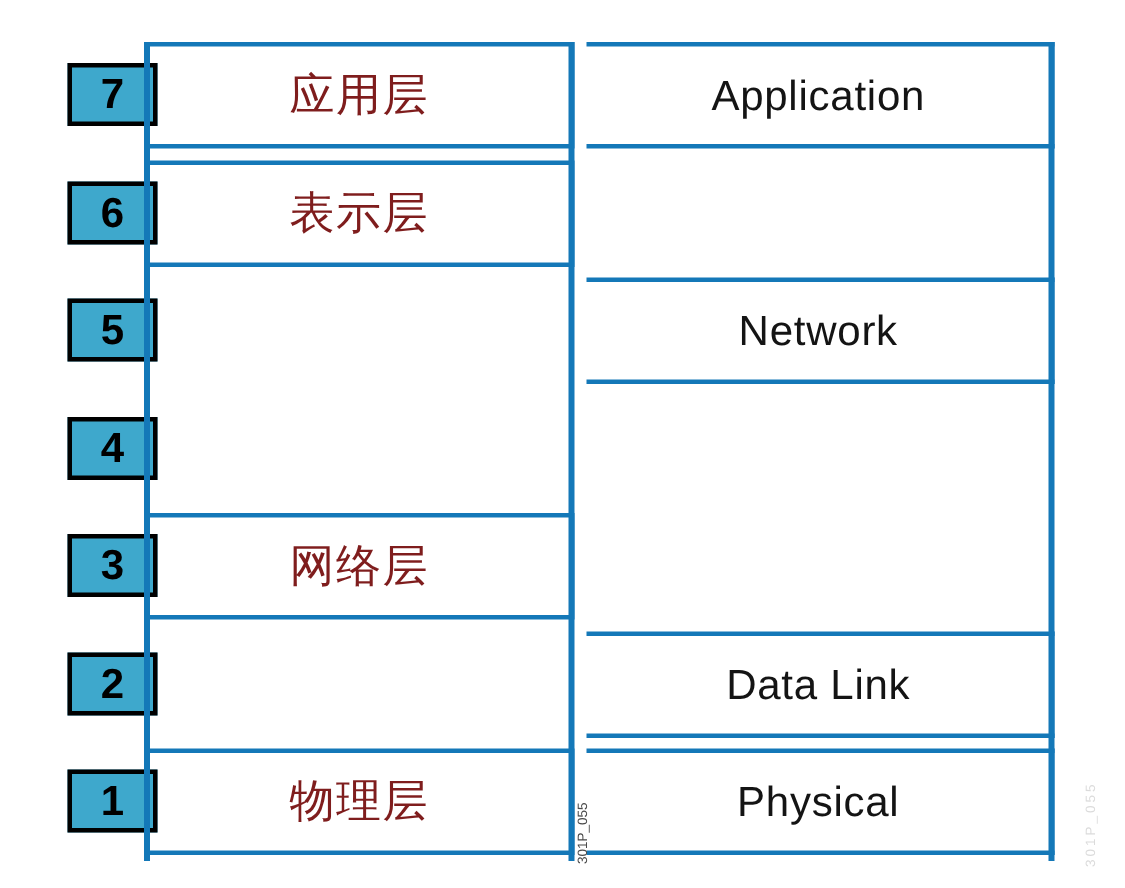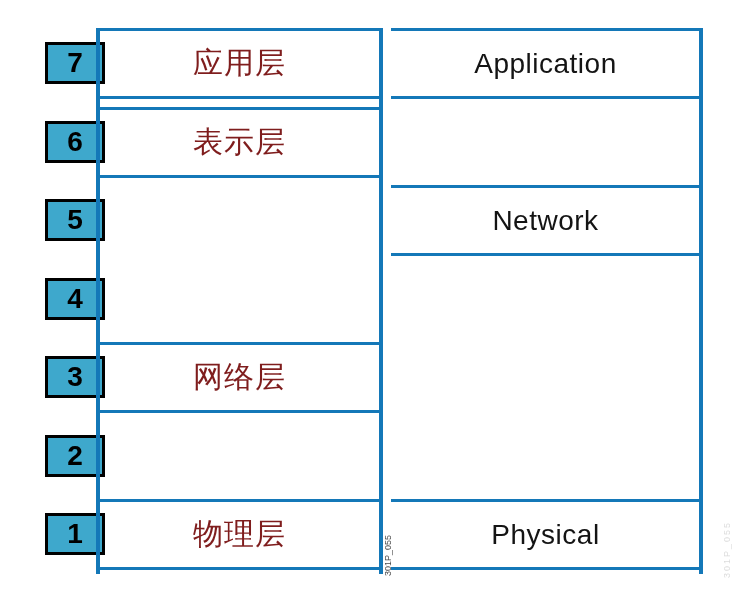--- a/index.html
+++ b/index.html
@@ -150,20 +150,23 @@
   <div class="layer-row" style="top: 342px;">
     <div class="cn-box">
       <span class="cn-label">网络层</span>
     </div>
     <div class="num-box">
       <span class="num-label">3</span>
     </div>
   </div>
 
   <div class="layer-row" style="top: 421px;">
+    <div class="en-box">
+      <span class="en-label">Data Link</span>
+    </div>
     <div class="num-box">
       <span class="num-label">2</span>
     </div>
   </div>
 
   <div class="layer-row" style="top: 499px;">
     <div class="cn-box">
       <span class="cn-label">物理层</span>
     </div>
     <div class="en-box">

